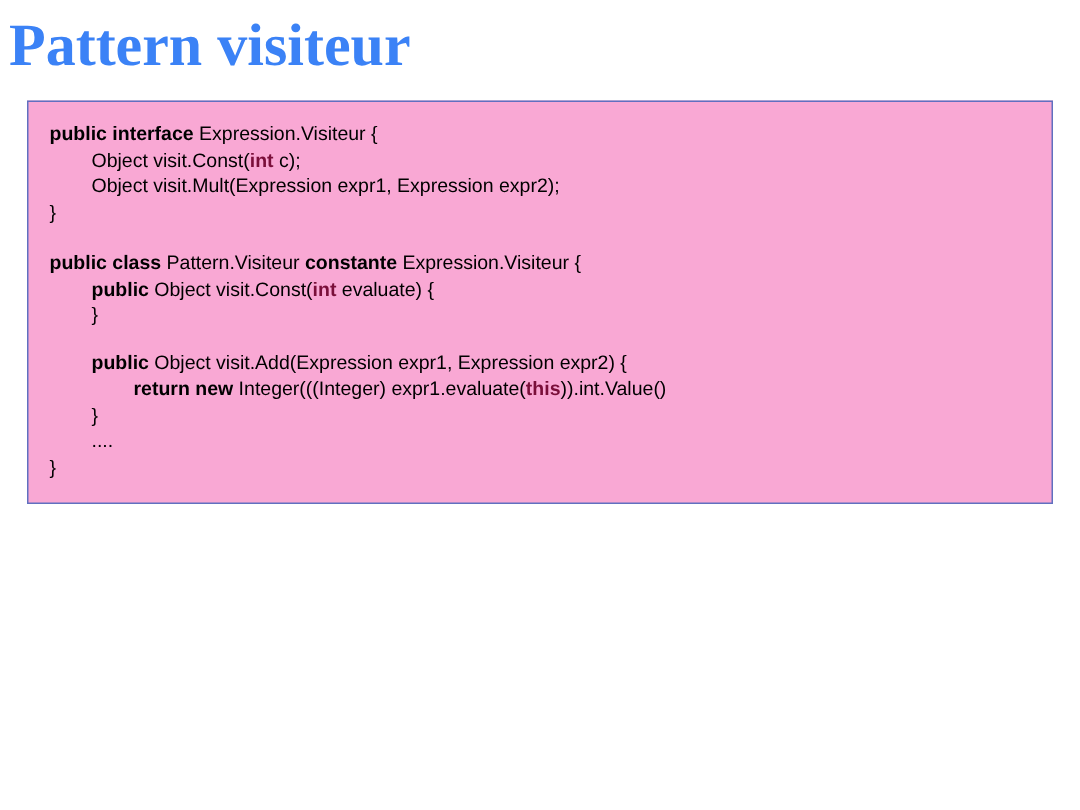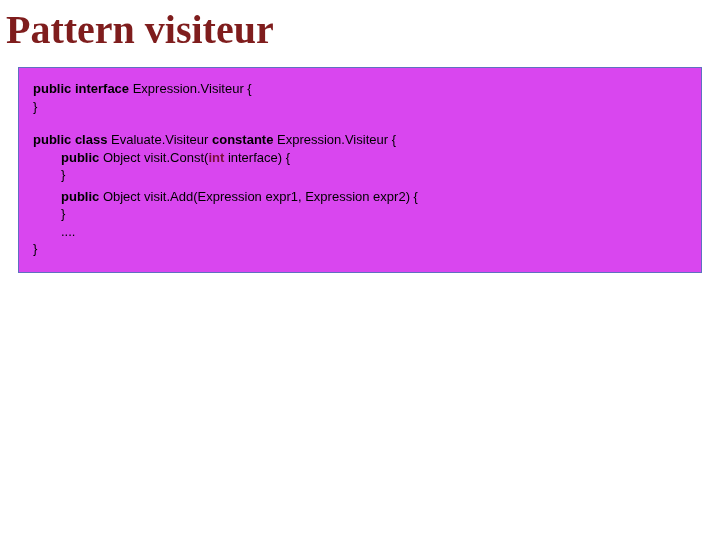--- a/index.html
+++ b/index.html
@@ -9,40 +9,40 @@
     height: 540px;
     background: #fff;
     font-family: Arial, Helvetica, sans-serif;
     position: relative;
     overflow: hidden;
   }
   .title {
     font-family: Georgia, 'Times New Roman', serif;
     font-size: 40px;
     font-weight: bold;
-    color: #7f1d1d;
+    color: #3b82f6;
     margin: 6px 0 14px 6px;
   }
   .codebox {
     margin: 0 18px 0 18px;
     border: 1px solid #6070c0;
-    background: #d946ef;
+    background: #f9a8d4;
     padding: 12px 14px 14px 14px;
     font-size: 13px;
     line-height: 1.35;
     color: #000;
   }
   .codebox .line { white-space: pre; font-family: Arial, Helvetica, sans-serif; }
   .kw { font-weight: bold; }
   .kw-t { font-weight: bold; color: #7a0f3a; }
   .ind1 { padding-left: 28px; display:inline-block;}
   .ind2 { padding-left: 56px; display:inline-block;}
   .ind3 { padding-left: 84px; display:inline-block;}
   .block2 { margin-top: 16px; }
-  .block3 { margin-top: 4px; }
+  .block3 { margin-top: 14px; }
   .shadow {
     position: absolute;
     left: 70px;
     bottom: -10px;
     width: 240px;
     height: 90px;
     background: #000;
     transform: skewX(-45deg);
     filter: blur(3px);
     opacity: 0.85;
@@ -50,26 +50,29 @@
   }
 </style>
 </head>
 <body>
 
 <div class="title">Pattern visiteur</div>
 
 <div class="codebox">
 
   <div class="line"><span class="kw">public interface </span><span>Expression.Visiteur {</span></div>
+  <div class="line"><span class="ind1"></span><span>Object visit.Const(</span><span class="kw-t">int </span><span>c);</span></div>
+  <div class="line"><span class="ind1"></span><span>Object visit.Mult(Expression expr1, Expression expr2);</span></div>
   <div class="line"><span>}</span></div>
 
-  <div class="line block2"><span class="kw">public class </span><span>Evaluate.Visiteur </span><span class="kw">constante </span><span>Expression.Visiteur {</span></div>
-  <div class="line"><span class="ind1"></span><span class="kw">public </span><span>Object visit.Const(</span><span class="kw-t">int </span><span>interface) {</span></div>
+  <div class="line block2"><span class="kw">public class </span><span>Pattern.Visiteur </span><span class="kw">constante </span><span>Expression.Visiteur {</span></div>
+  <div class="line"><span class="ind1"></span><span class="kw">public </span><span>Object visit.Const(</span><span class="kw-t">int </span><span>evaluate) {</span></div>
   <div class="line"><span class="ind1"></span><span>}</span></div>
 
   <div class="line block3"><span class="ind1"></span><span class="kw">public </span><span>Object visit.Add(Expression expr1, Expression expr2) {</span></div>
+  <div class="line"><span class="ind2"></span><span class="kw">return new </span><span>Integer(((Integer) expr1.evaluate(</span><span class="kw-t">this</span><span>)).int.Value()</span></div>
   <div class="line"><span class="ind1"></span><span>}</span></div>
   <div class="line"><span class="ind1"></span><span>....</span></div>
   <div class="line"><span>}</span></div>
 
 </div>
 
 <div class="shadow"></div>
 
 </body></html>

